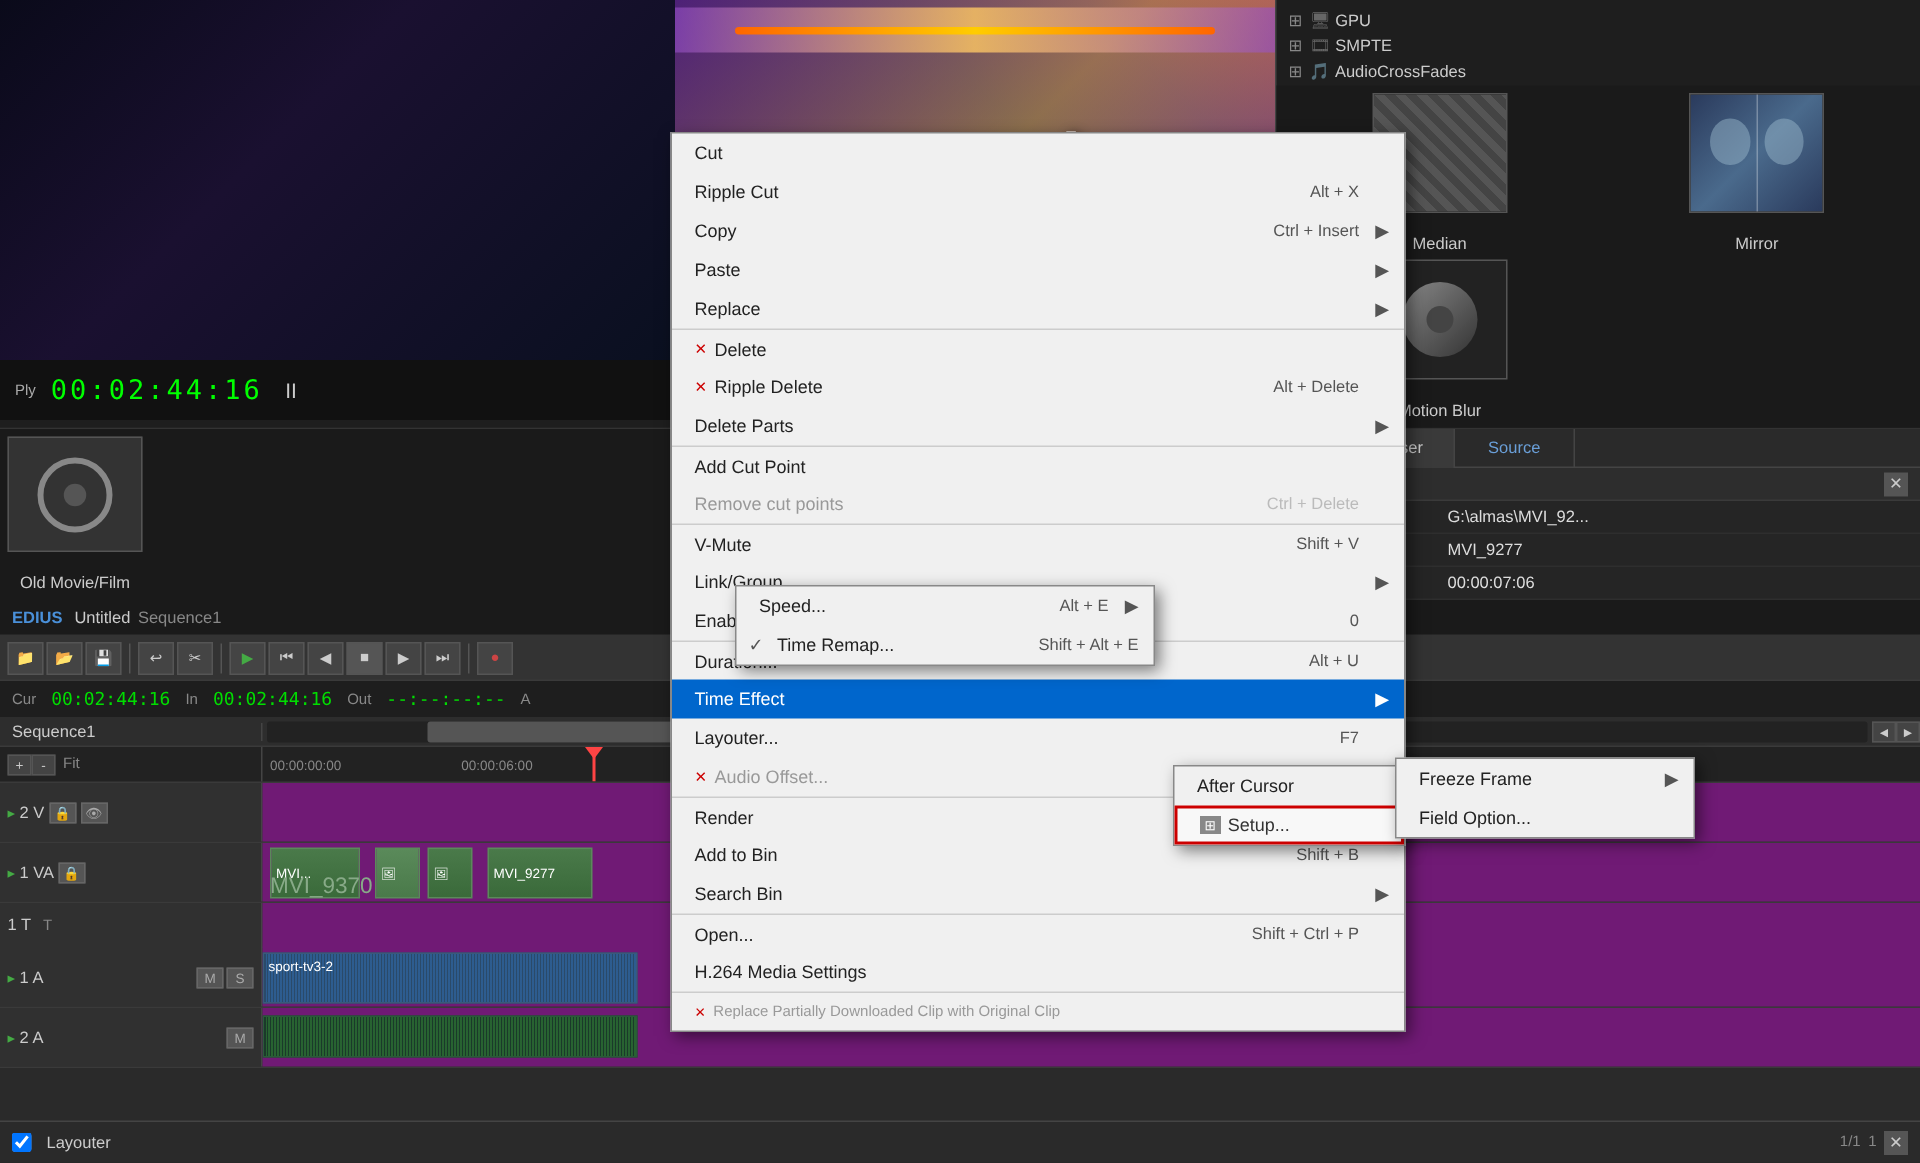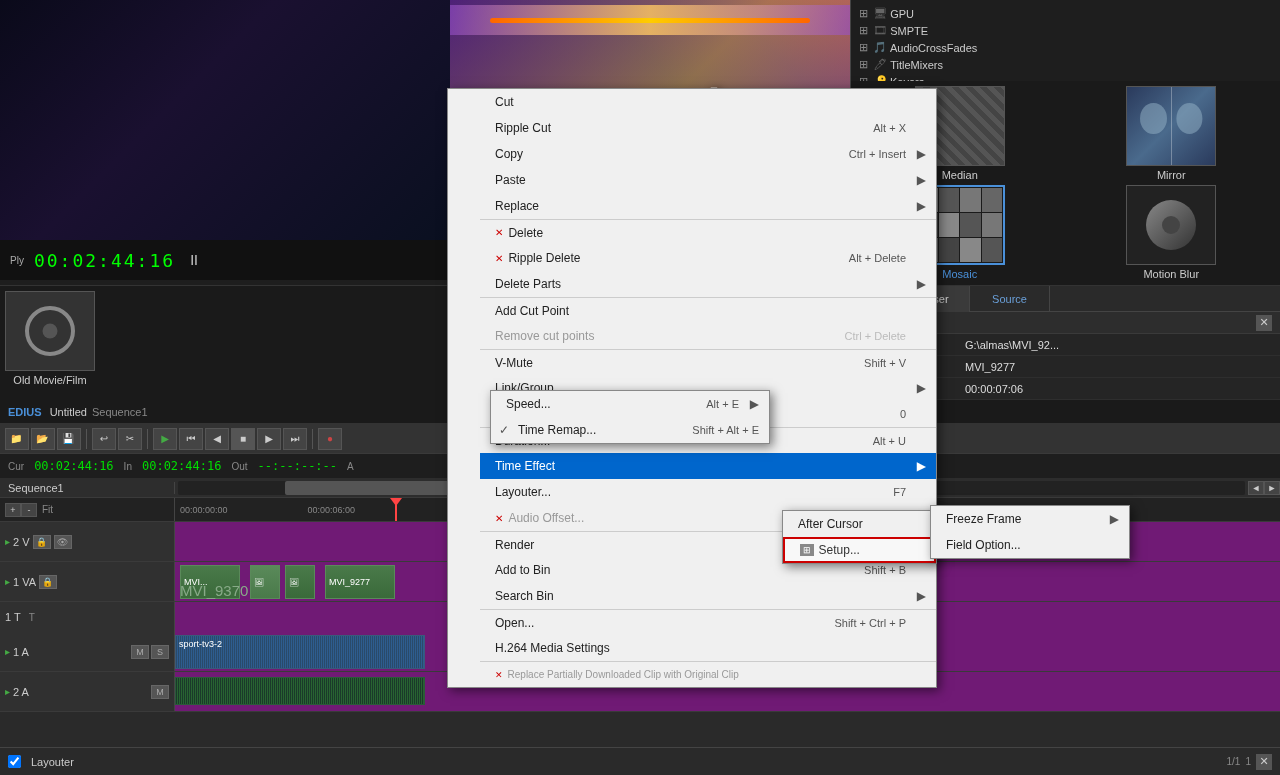--- a/index.html
+++ b/index.html
@@ -102,21 +102,21 @@
       height: 80px;
       border: 1px solid #555;
       display: flex;
       align-items: center;
       justify-content: center;
     }
 
     .effect-label {
       font-size: 11px;
       color: #ccc;
-      margin-top: 3px;
+      margin-top: 15px;
       text-align: center;
     }
     .mosaic-grid {
       display: grid;
       grid-template-columns: repeat(4, 1fr);
       grid-template-rows: repeat(3, 1fr);
       width: 100%;
       height: 100%;
       gap: 1px;
     }
@@ -272,21 +272,20 @@
 
     .menu-item {
       height: 26px;
       display: flex;
       align-items: center;
       padding: 0 15px;
       cursor: pointer;
       position: relative;
       color: #222;
       font-size: 12px;
-      margin-left: 32px;
     }
 
     .menu-item.disabled { color: #999; cursor: default; }
 
     .menu-item.separator-above {
       border-top: 1px solid #ccc;
     }
 
     .menu-shortcut {
       position: absolute;
@@ -504,39 +503,20 @@
 
         <div class="effect-item">
           <div class="effect-thumbnail" style="background:linear-gradient(135deg,#2a3a5c,#4a6a8c,#2a3a5c); border:1px solid #555; position:relative;">
             <div style="position:absolute; top:0; left:50%; width:1px; height:100%; background:rgba(255,255,255,0.3);"></div>
             <div style="position:absolute; top:20%; left:15%; width:30%; height:40%; border-radius:50%; background:rgba(150,180,200,0.5);"></div>
             <div style="position:absolute; top:20%; right:15%; width:30%; height:40%; border-radius:50%; background:rgba(150,180,200,0.5); transform:scaleX(-1);"></div>
           </div>
           <span class="effect-label">Mirror</span>
         </div>
 
-        <div class="effect-item">
-          <div class="effect-thumbnail" style="border:2px solid #4a90d9; padding:1px;">
-            <div class="mosaic-grid">
-              <div class="mosaic-cell" style="background:#888;"></div>
-              <div class="mosaic-cell" style="background:#555;"></div>
-              <div class="mosaic-cell" style="background:#777;"></div>
-              <div class="mosaic-cell" style="background:#666;"></div>
-              <div class="mosaic-cell" style="background:#444;"></div>
-              <div class="mosaic-cell" style="background:#888;"></div>
-              <div class="mosaic-cell" style="background:#555;"></div>
-              <div class="mosaic-cell" style="background:#777;"></div>
-              <div class="mosaic-cell" style="background:#666;"></div>
-              <div class="mosaic-cell" style="background:#444;"></div>
-              <div class="mosaic-cell" style="background:#888;"></div>
-              <div class="mosaic-cell" style="background:#555;"></div>
-            </div>
-          </div>
-          <span class="effect-label" style="color:#4a90d9;">Mosaic</span>
-        </div>
 
         <div class="effect-item">
           <div class="effect-thumbnail" style="background:#222; border:1px solid #555; display:flex; align-items:center; justify-content:center;">
             <div style="width:50px; height:50px; border-radius:50%; background:linear-gradient(135deg,#888 0%,#333 100%); position:relative;">
               <div style="position:absolute; top:50%; left:50%; transform:translate(-50%,-50%); width:18px; height:18px; border-radius:50%; background:#444;"></div>
             </div>
           </div>
           <span class="effect-label">Motion Blur</span>
         </div>
       </div>

